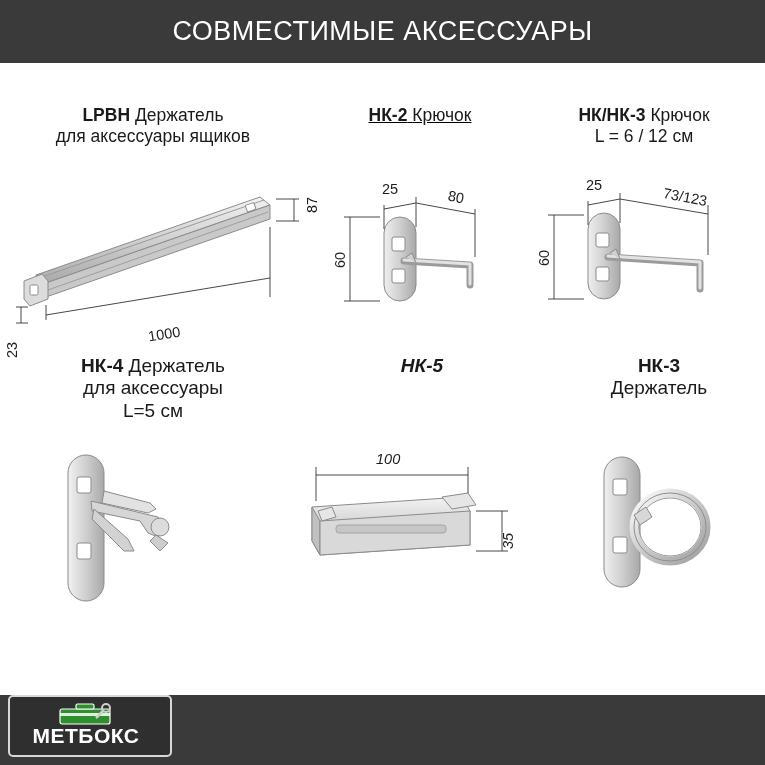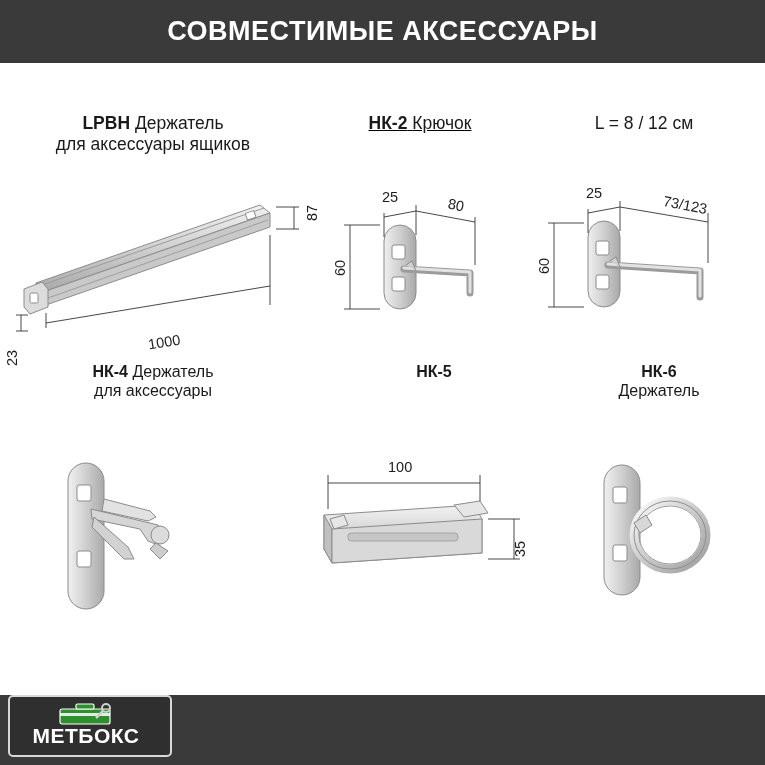--- a/index.html
+++ b/index.html
@@ -23,21 +23,21 @@
     width: 765px;
     height: 63px;
     background: #3a3a3a;
     display: flex;
     align-items: center;
     justify-content: center;
   }
   .header-title {
     color: #ffffff;
     font-size: 27px;
-    font-weight: bold;
+    font-weight: normal;
     letter-spacing: 0.5px;
     text-transform: uppercase;
     font-family: "Liberation Sans", sans-serif;
   }
 
   
   .sheet {
     position: absolute;
     left: 0;
     top: 63px;
@@ -45,41 +45,40 @@
     height: 632px;
     background: #ffffff;
   }
 
   .grid {
     position: absolute;
     left: 0;
     top: 0;
     width: 765px;
     height: 632px;
-    margin-top: 8px;
   }
 
   .cell {
     position: absolute;
   }
 
   .caption {
     text-align: center;
     line-height: 1.18;
     color: #1a1a1a;
   }
   .caption .code {
     font-weight: bold;
   }
   .cap-row {
     display: block;
     white-space: nowrap;
   }
 
-  .cap-lg { font-size: 16px; }
+  .cap-lg { font-size: 19px; }
   .cap-md { font-size: 17.5px; }
 
   
   .dim {
     position: absolute;
     font-size: 14.5px;
     color: #1d1d1d;
     font-family: "Liberation Sans", sans-serif;
     white-space: nowrap;
   }
@@ -221,21 +220,22 @@
       <line x1="30" y1="60" x2="30" y2="144" stroke="#333" stroke-width="0.9"></line>
     </svg>
 
     <div class="dim" style="left:62px; top:76px;">25</div>
     <div class="dim" style="left:128px; top:84px; transform:rotate(11deg);">80</div>
     <div class="dim" style="left:12px; top:147px; transform:rotate(-90deg);">60</div>
   </div>
 
   <div class="cell" style="left:530px; top:42px; width:228px; height:250px;">
     <div class="caption cap-md" style="width:228px;">
-      <span class="cap-row">L = 8 / 12 см</span>
+      <span class="cap-row"><b class="code">НК/НК-3</b> <span>Крючок</span></span>
+      <span class="cap-row">L = 6 / 12 см</span>
     </div>
 
     <svg width="228" height="185" viewBox="0 0 228 185" style="position:absolute; left:0; top:52px;">
       <defs>
         <linearGradient id="gmetal3" x1="0" y1="0" x2="1" y2="0">
           <stop offset="0%" stop-color="#efefef"></stop>
           <stop offset="50%" stop-color="#cfcfcf"></stop>
           <stop offset="100%" stop-color="#a8a8a8"></stop>
         </linearGradient>
       </defs>
@@ -260,20 +260,21 @@
 
     <div class="dim" style="left:56px; top:72px;">25</div>
     <div class="dim" style="left:133px; top:84px; transform:rotate(11deg);">73/123</div>
     <div class="dim" style="left:6px; top:145px; transform:rotate(-90deg);">60</div>
   </div>
 
   <div class="cell" style="left:8px; top:292px; width:290px; height:320px;">
     <div class="caption cap-lg" style="width:290px;">
       <span class="cap-row"><b class="code">НК-4</b> <span>Держатель</span></span>
       <span class="cap-row">для аксессуары</span>
+      <span class="cap-row">L=5 см</span>
     </div>
 
     <svg width="290" height="180" viewBox="0 0 290 180" style="position:absolute; left:0; top:92px;">
       <defs>
         <linearGradient id="gmetal4" x1="0" y1="0" x2="1" y2="0">
           <stop offset="0%" stop-color="#f1f1f1"></stop>
           <stop offset="50%" stop-color="#cfcfcf"></stop>
           <stop offset="100%" stop-color="#a9a9a9"></stop>
         </linearGradient>
       </defs>
@@ -283,21 +284,21 @@
       <rect x="69" y="96" width="14" height="16" rx="2" fill="#ffffff" stroke="#8b8b8b" stroke-width="1"></rect>
 
       <path d="M83,54 L150,70 L158,80 L150,90 L140,86 L132,74 L84,64 z" fill="#d6d6d6" stroke="#8b8b8b" stroke-width="1"></path>
       <path d="M96,44 L142,56 L148,62 L140,66 L94,56 z" fill="#e2e2e2" stroke="#8b8b8b" stroke-width="1"></path>
       <circle cx="152" cy="80" r="9" fill="#dcdcdc" stroke="#8b8b8b" stroke-width="1"></circle>
       <path d="M148,88 L160,96 L152,104 L142,94 z" fill="#cdcdcd" stroke="#8b8b8b" stroke-width="1"></path>
       <path d="M86,62 L120,92 L126,104 L116,104 L84,72 z" fill="#d2d2d2" stroke="#8b8b8b" stroke-width="1"></path>
     </svg>
   </div>
 
-  <div class="cell" style="left:304px; top:292px; width:260px; height:320px;">
+  <div class="cell" style="left:292px; top:292px; width:260px; height:320px;font-style:italic;">
     <div class="caption cap-lg" style="width:260px;">
       <span class="cap-row"><b class="code">НК-5</b></span>
     </div>
 
     <svg width="260" height="170" viewBox="0 0 260 170" style="position:absolute; left:0; top:112px;">
       <defs>
         <linearGradient id="gmetal5" x1="0" y1="0" x2="0" y2="1">
           <stop offset="0%" stop-color="#f3f3f3"></stop>
           <stop offset="48%" stop-color="#d3d3d3"></stop>
           <stop offset="100%" stop-color="#aaaaaa"></stop>
@@ -320,21 +321,21 @@
       <line x1="184" y1="84" x2="216" y2="84" stroke="#333" stroke-width="0.9"></line>
       <line x1="210" y1="44" x2="210" y2="84" stroke="#333" stroke-width="0.9"></line>
     </svg>
 
     <div class="dim" style="left:84px; top:96px;">100</div>
     <div class="dim" style="left:208px; top:178px; transform:rotate(-90deg);">35</div>
   </div>
 
   <div class="cell" style="left:560px; top:292px; width:198px; height:320px;">
     <div class="caption cap-lg" style="width:198px;">
-      <span class="cap-row"><b class="code">НК-6</b></span>
+      <span class="cap-row"><b class="code">НК-3</b></span>
       <span class="cap-row">Держатель</span>
     </div>
 
     <svg width="198" height="170" viewBox="0 0 198 170" style="position:absolute; left:0; top:100px;">
       <defs>
         <linearGradient id="gmetal6" x1="0" y1="0" x2="1" y2="0">
           <stop offset="0%" stop-color="#f0f0f0"></stop>
           <stop offset="50%" stop-color="#cfcfcf"></stop>
           <stop offset="100%" stop-color="#a8a8a8"></stop>
         </linearGradient>

